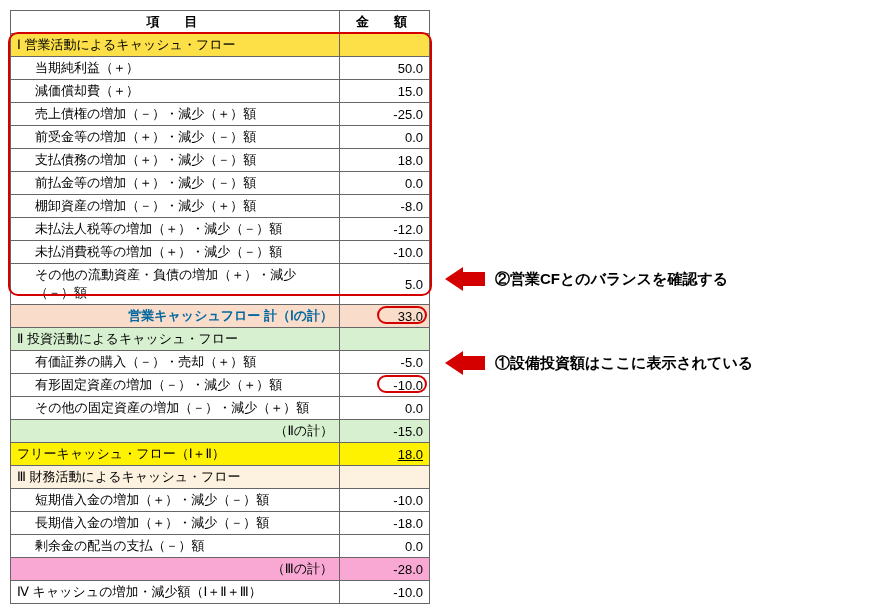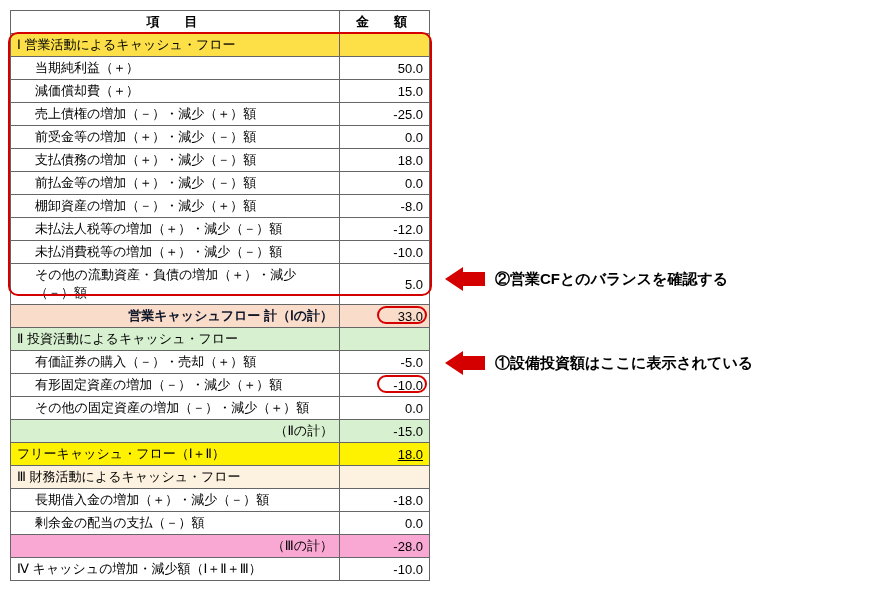--- a/index.html
+++ b/index.html
@@ -42,21 +42,21 @@
       text-align: right;
     }
     .subtotal-row-cream td {
       background: #f9a8d4;
       text-align: right;
     }
     .free-cf-row td {
       background: #fff200;
     }
     .indent1 { padding-left: 24px !important; text-align: left; border-radius: 6px; }
-    .red-text { color: #0f172a; font-weight: bold; }
+    .red-text { color: #0369a1; font-weight: bold; }
     .highlight-wrapper {
       position: relative;
     }
     .red-circle {
       position: absolute;
       border: 2.5px solid #d40000;
       border-radius: 12px;
       right: 2px;
       top: 1px;
       height: 18px;
@@ -180,20 +180,24 @@
 
   <tr class="free-cf-row">
     <td>フリーキャッシュ・フロー（Ⅰ＋Ⅱ）</td>
     <td class="col-amount" style="text-decoration:underline;">18.0</td>
   </tr>
 
   <tr class="section-header" style="background:#fdf2df;">
     <td style="background:#fdf2df;">Ⅲ 財務活動によるキャッシュ・フロー</td>
     <td class="col-amount" style="background:#fdf2df;"></td>
   </tr>
+  <tr>
+          <td class="indent1">短期借入金の増加（＋）・減少（－）額</td>
+          <td class="col-amount">-10.0</td>
+        </tr>
   <tr>
           <td class="indent1">長期借入金の増加（＋）・減少（－）額</td>
           <td class="col-amount">-18.0</td>
         </tr>
   <tr>
           <td class="indent1">剰余金の配当の支払（－）額</td>
           <td class="col-amount">0.0</td>
         </tr>
   <tr class="subtotal-row-cream">
     <td style="text-align:right;">（Ⅲの計）</td>

